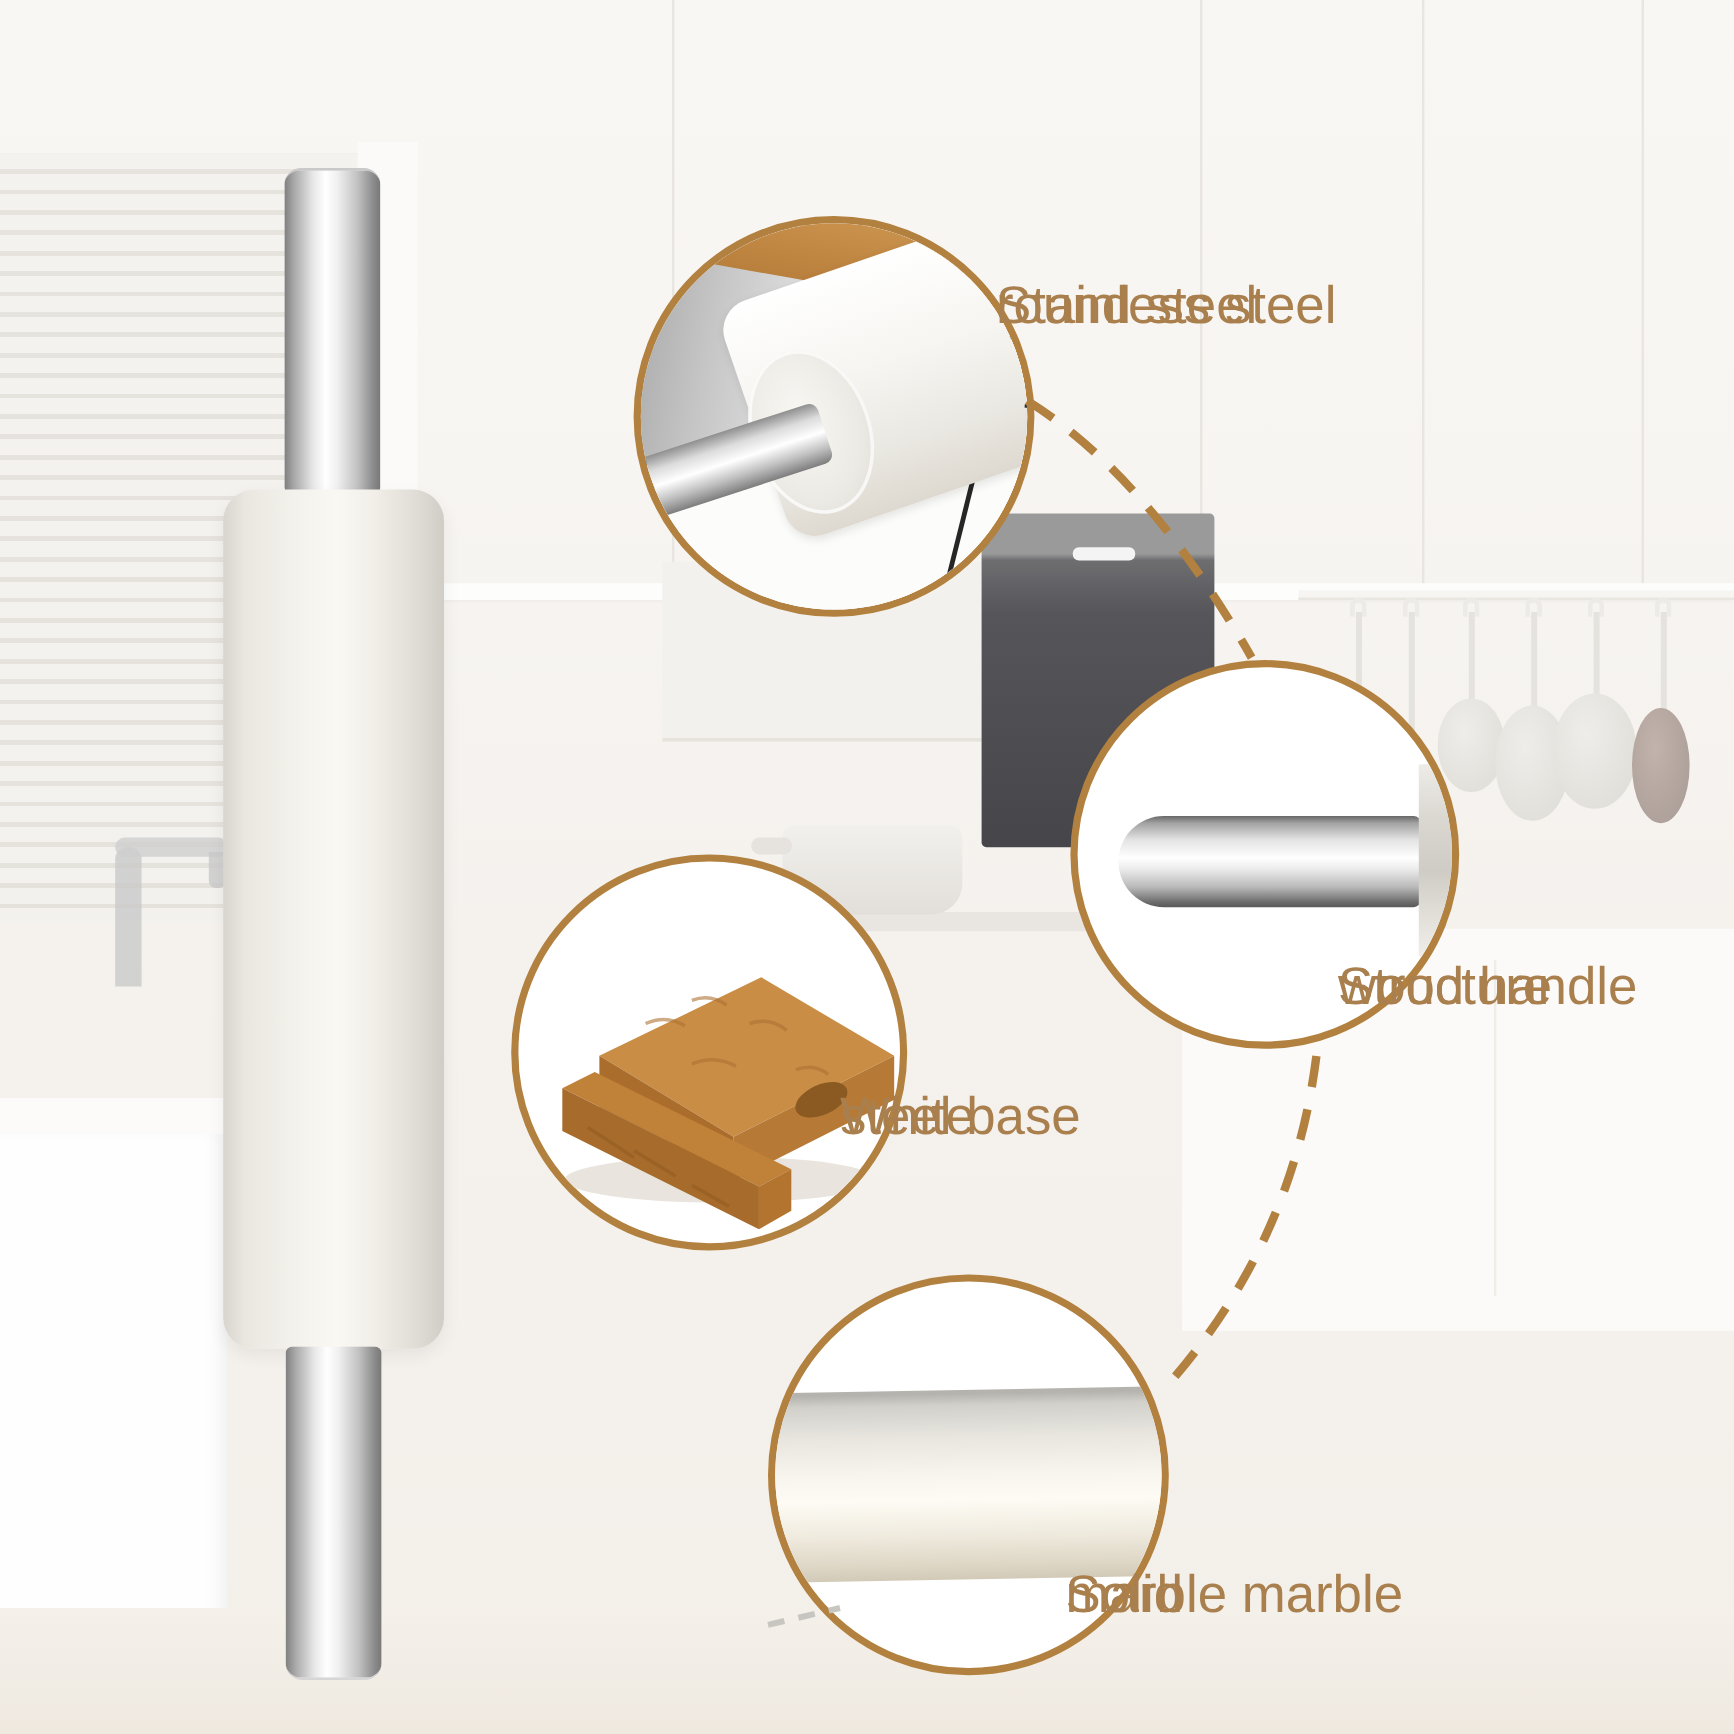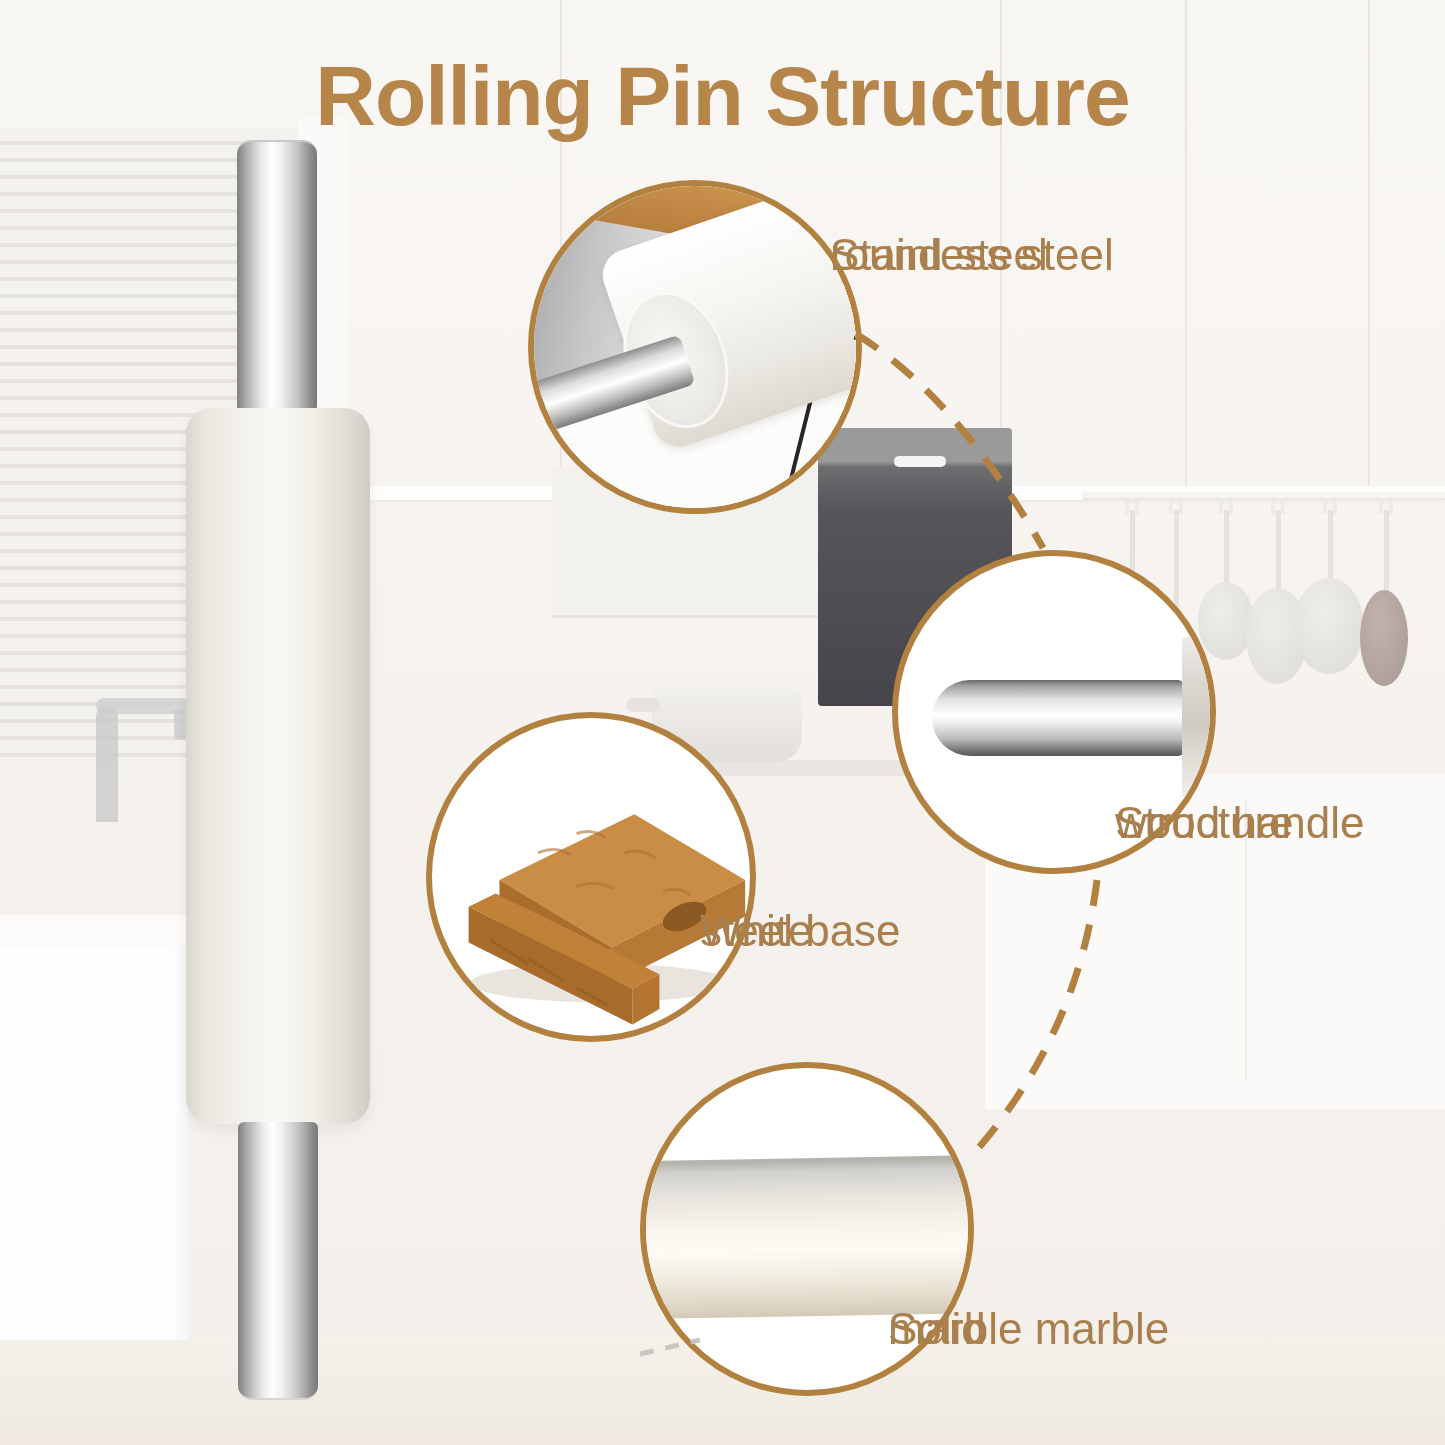--- a/index.html
+++ b/index.html
@@ -151,21 +151,20 @@
     <div class="right-counter"></div>
     <div class="counter-seam"></div>
     <div class="island-top"></div>
     <div class="island-front"></div>
     <div class="faucet-stem"></div>
     <div class="faucet-arm"></div>
     <div class="faucet-spout"></div>
     <div class="floor"></div>
   </div>
 
-  <div class="title">Rolling Pin Structure</div>
 
   <div style="position:absolute;inset:0;">
     <div class="pin-handle-top chrome-v"></div>
     <div class="pin-roller"></div>
     <div class="pin-handle-bottom chrome-v"></div>
   </div>
 
   <div id="c1" class="callout-circle">
     <div class="c1-bg"></div>
     <div class="c1-wood"></div>

